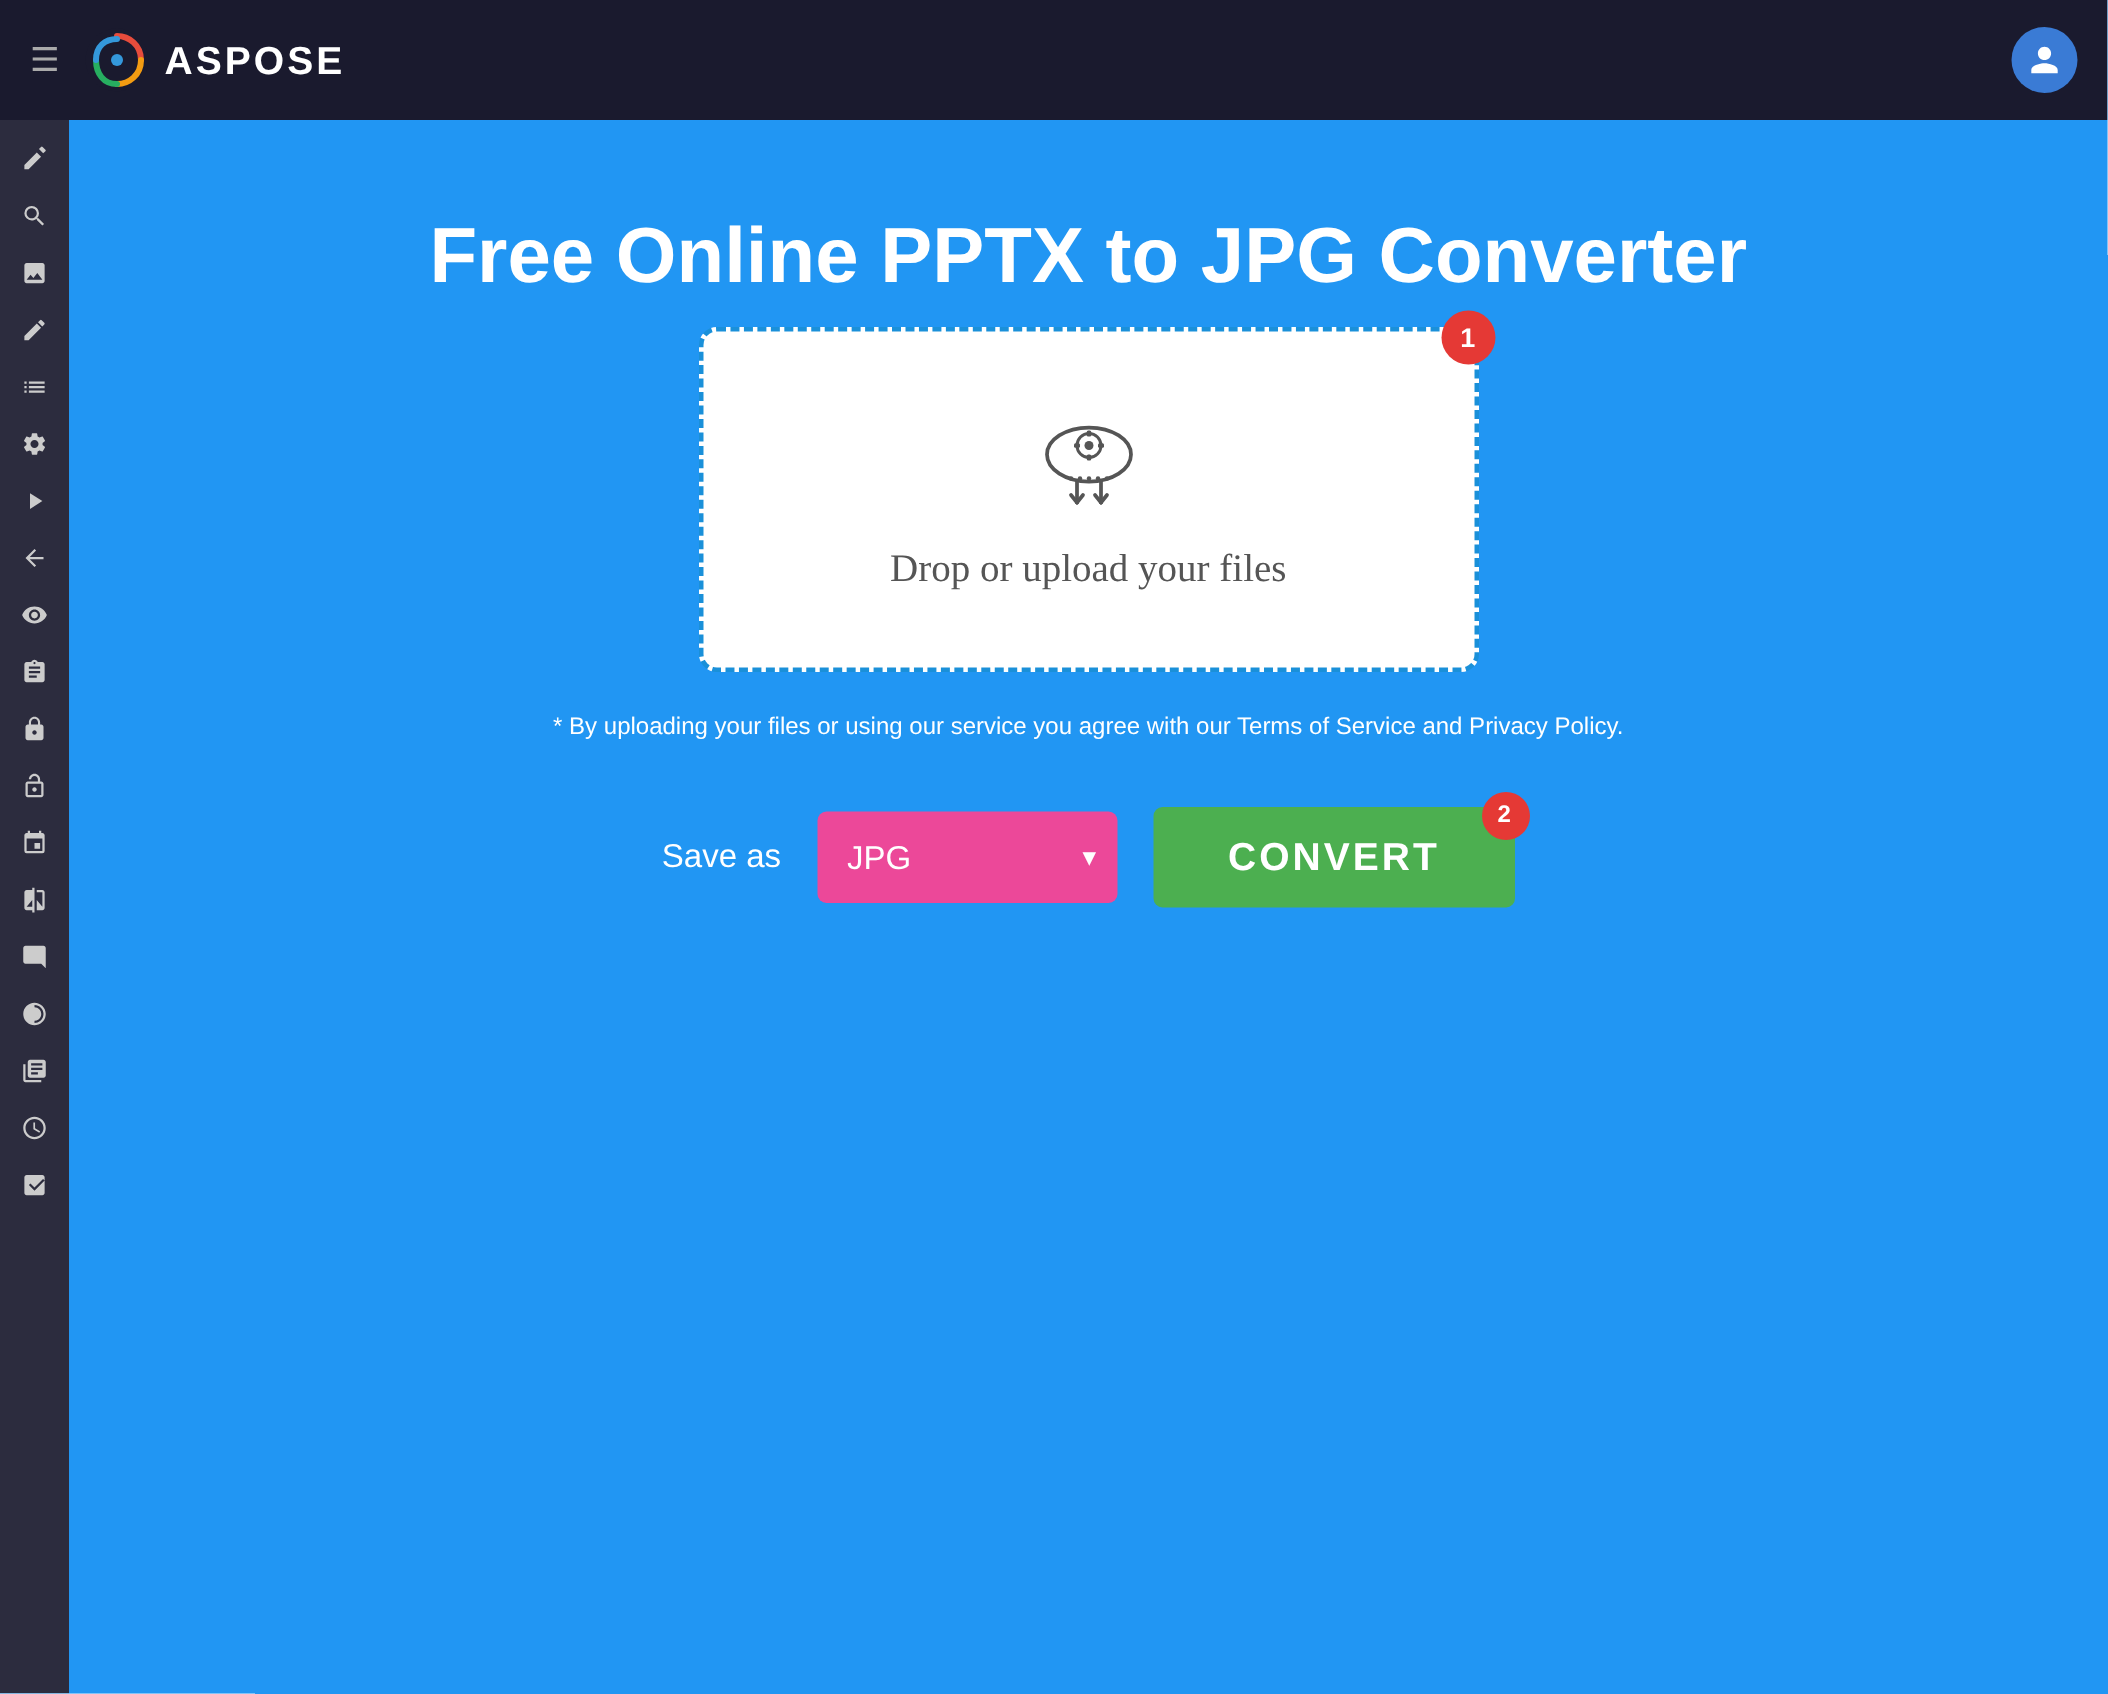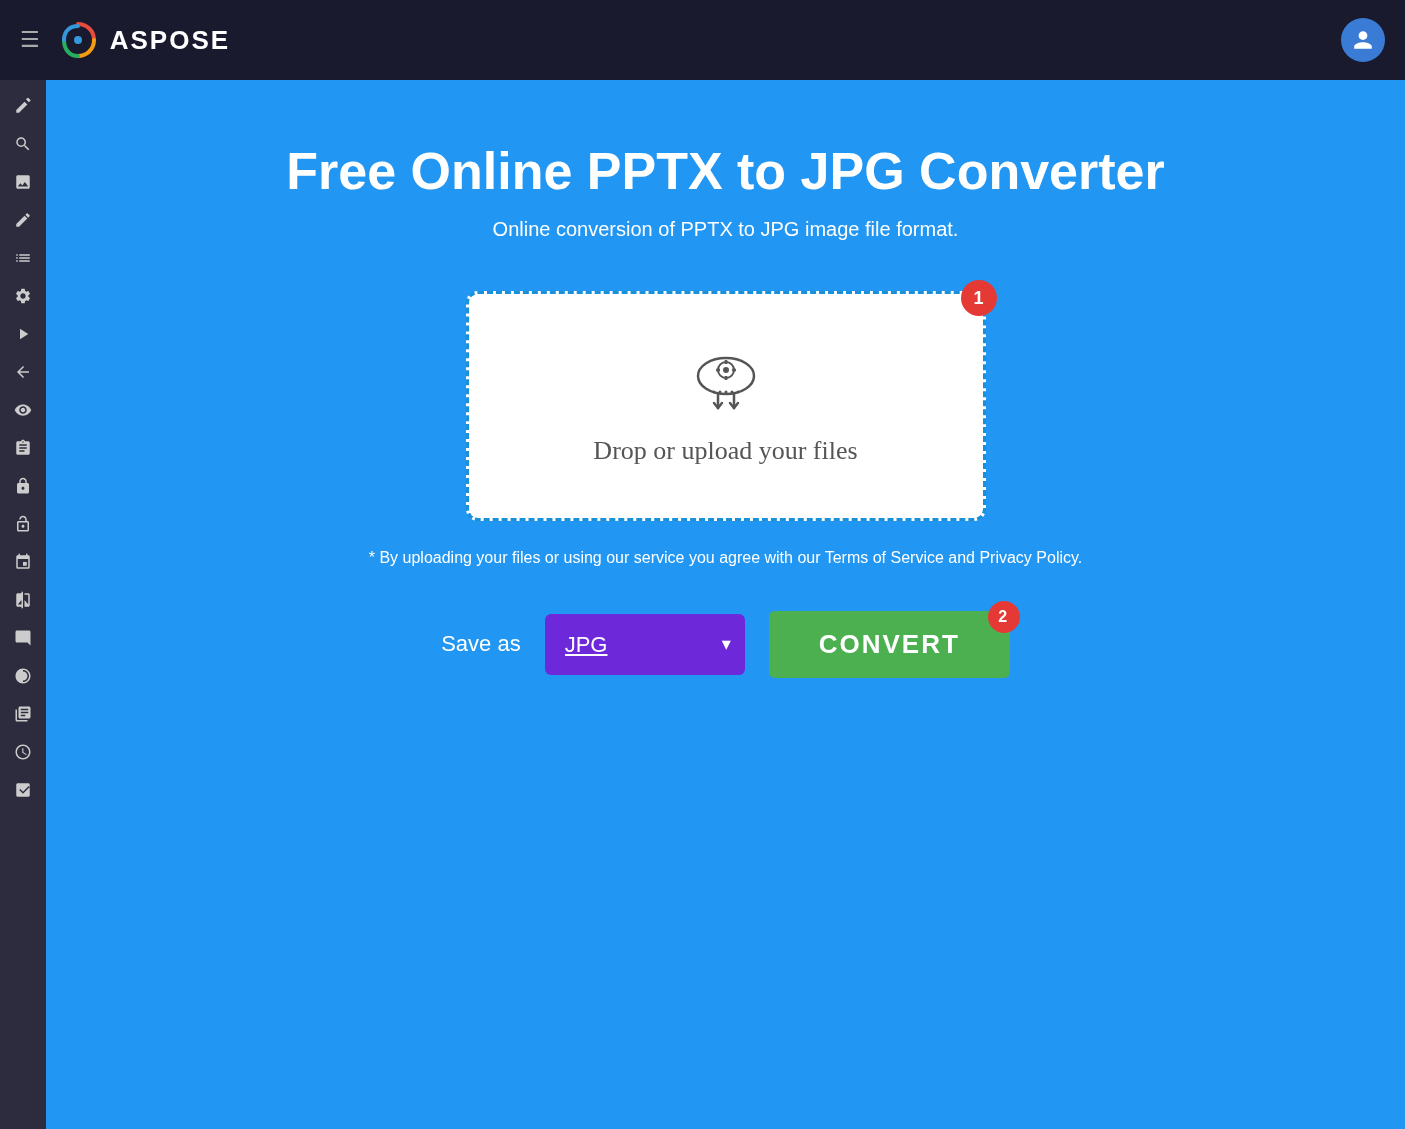--- a/index.html
+++ b/index.html
@@ -171,32 +171,31 @@
       gap: 24px;
       margin-top: 40px;
     }
 
     .save-as-label {
       color: white;
       font-size: 22px;
     }
 
     .format-select {
-      background: #6d28d9;
+      background: #ec4899;
       color: white;
       border: none;
       border-radius: 6px;
       padding: 18px 40px 18px 20px;
       font-size: 22px;
       cursor: pointer;
       appearance: none;
       -webkit-appearance: none;
       min-width: 200px;
       position: relative;
-      text-decoration: underline;
     }
 
     .select-wrapper {
       position: relative;
       display: inline-block;
     }
 
     .select-wrapper::after {
       content: '▾';
       position: absolute;
@@ -363,21 +362,20 @@
     </div>
     <div class="sidebar-item">
       <svg width="18" height="18" viewBox="0 0 24 24" fill="#ccc">
           <path d="M19 3H5c-1.1 0-2 .9-2 2v14c0 1.1.9 2 2 2h14c1.1 0 2-.9 2-2V5c0-1.1-.9-2-2-2zm-7 14l-5-5 1.41-1.41L12 14.17l7.59-7.59L21 8l-9 9z"></path>
         </svg>
     </div>
   </aside>
 
   <main class="content">
     <h1 class="page-title">Free Online PPTX to JPG Converter</h1>
-    <p class="page-subtitle">Online conversion of PPTX to JPG image file format.</p>
 
     <div class="upload-area">
       <div class="upload-badge">1</div>
       <div class="upload-icon">
         <svg width="80" height="70" viewBox="0 0 80 70" fill="none" xmlns="http://www.w3.org/2000/svg">
 
           <ellipse cx="40" cy="30" rx="28" ry="18" fill="none" stroke="#555" stroke-width="2.5"></ellipse>
 
           <circle cx="40" cy="24" r="8" fill="none" stroke="#555" stroke-width="2"></circle>
           <circle cx="40" cy="24" r="3" fill="#555"></circle>

